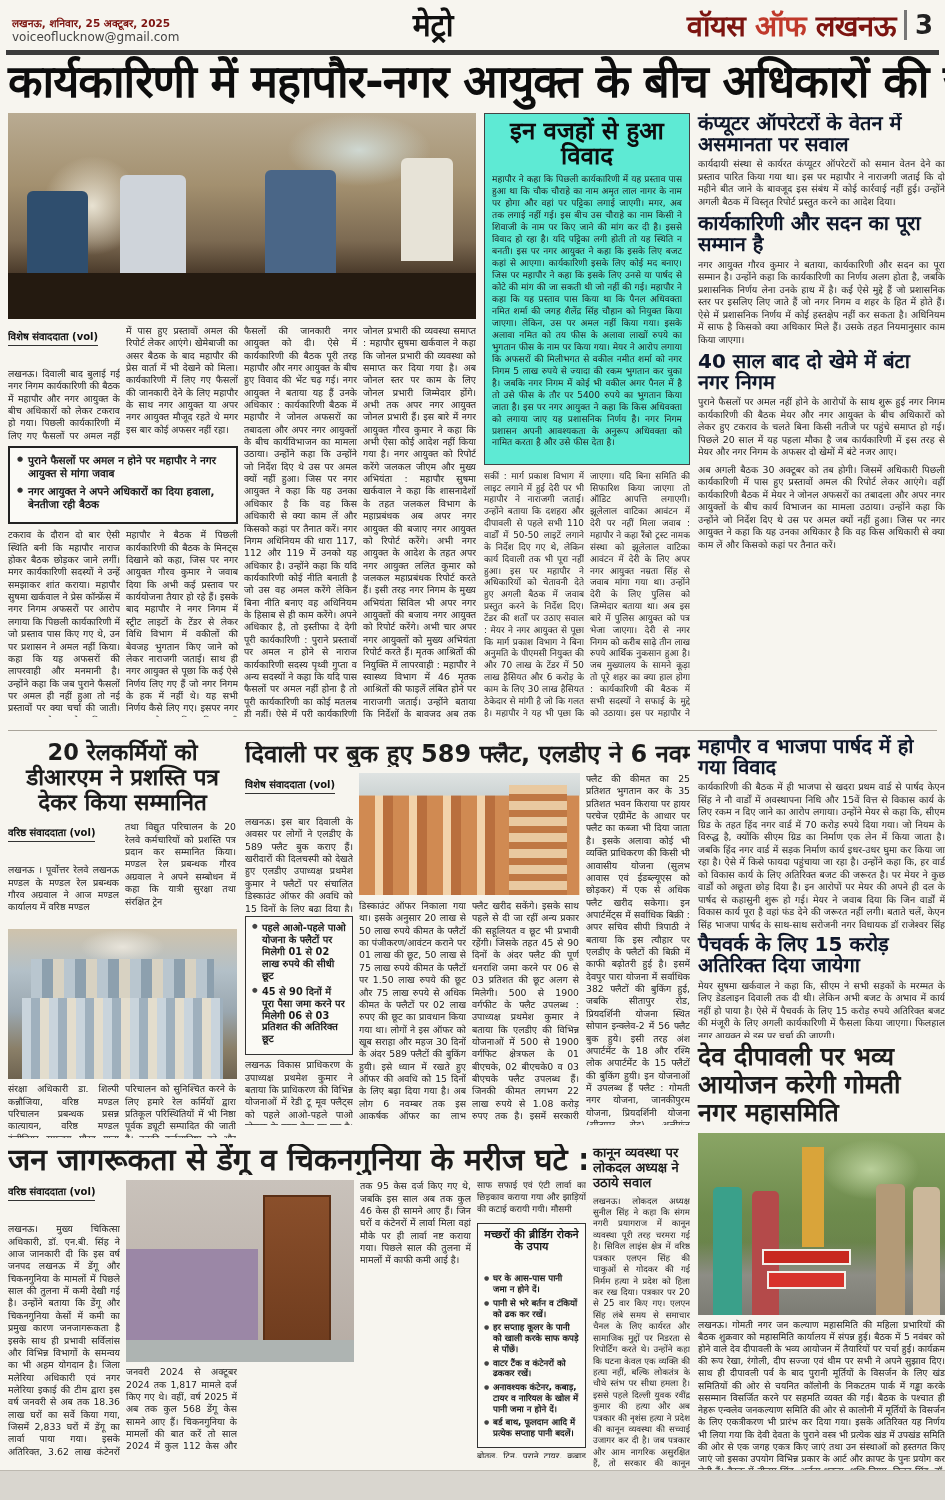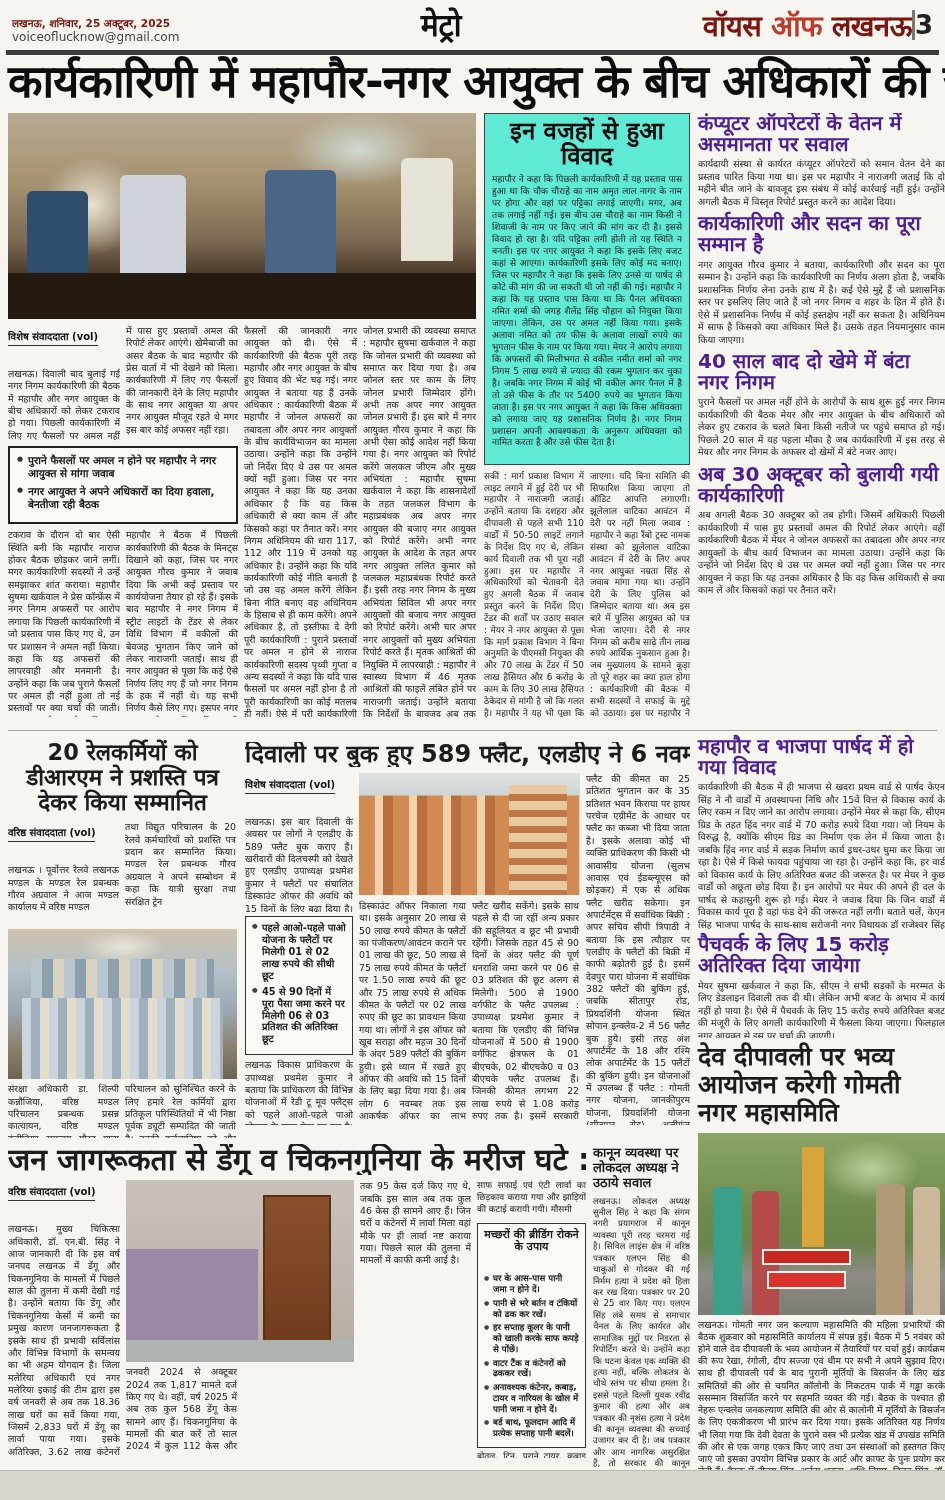--- a/index.html
+++ b/index.html
@@ -6,21 +6,21 @@
   html,body { background:#e9e7e1; }
   body { font-family:"DejaVu Sans", sans-serif; }
   .page { width:945px; height:1500px; background:#f7f5ef; margin:0 auto; position:relative; overflow:hidden; color:#1c1c1c; }
 
   
   .masthead { display:flex; align-items:flex-end; justify-content:space-between; padding:8px 12px 4px; height:48px; }
   .mh-left { line-height:1.2; }
   .dateline { font-size:10.5px; font-weight:bold; color:#7c1410; }
   .email { font-size:12px; color:#444; }
   .section-title { font-size:30px; font-weight:800; color:#101010; transform:scaleY(1.05); }
-  .mh-right { display:flex; align-items:center; }
+  .mh-right { display:flex; align-items:center; gap:8px; }
   .brand { font-size:29px; font-weight:800; color:#7c1410; letter-spacing:-0.5px; }
   .brand .of { color:#c0392b; }
   .pageno-sep { width:3px; height:30px; background:#777; }
   .pageno { font-size:26px; font-weight:800; color:#222; }
   .top-rule { height:5px; background:#3c3c3c; margin:2px 6px 0; }
 
   
   .lead-headline { font-size:45px; font-weight:800; text-align:center; line-height:1.04; letter-spacing:-1px; color:#0d0d0d; padding:4px 8px 7px; white-space:nowrap; overflow:hidden; }
 
   
@@ -46,21 +46,21 @@
   .lead-c3, .lead-c4 { width:113px; flex:none; }
 
   .boxcol { width:206px; flex:none; }
   .dispute-box { border:1.5px solid #444; padding:5px 7px 6px; height:352px; overflow:hidden; background:#5eead4; }
   .dispute-title { font-size:24px; font-weight:800; text-align:center; line-height:1.05; margin-bottom:5px; color:#0d0d0d; }
   .boxcol-lower { display:flex; gap:6px; margin-top:6px; height:246px; }
   .boxcol-lower .c { width:100px; flex:none; }
 
   .rail { width:247px; flex:none; }
   .rail-article { margin-bottom:5px; }
-  .rail-article h3 { font-size:20px; font-weight:800; line-height:1.06; margin-bottom:3px; color:#4c1d95; }
+  .rail-article h3 { font-size:20px; font-weight:800; line-height:1.06; margin-bottom:3px; color:#0f172a; }
   .rail-article .bodytxt { font-size:9.4px; }
 
   .hr-band { height:1px; background:#a9a49a; margin:5px 8px; }
 
   
   .bottom-wrap { display:flex; gap:8px; padding:0 8px; }
   .left-group { width:682px; flex:none; }
 
   .band2 { display:flex; gap:8px; height:402px; overflow:hidden; }
   .railway { width:229px; flex:none; }
@@ -200,21 +200,20 @@
       </div>
       <div class="rail-article">
         <h3>कार्यकारिणी और सदन का पूरा सम्मान है</h3>
         <div class="bodytxt">नगर आयुक्त गौरव कुमार ने बताया, कार्यकारिणी और सदन का पूरा सम्मान है। उन्होंने कहा कि कार्यकारिणी का निर्णय अलग होता है, जबकि प्रशासनिक निर्णय लेना उनके हाथ में है। कई ऐसे मुद्दे हैं जो प्रशासनिक स्तर पर इसलिए लिए जाते हैं जो नगर निगम व शहर के हित में होते हैं। ऐसे में प्रशासनिक निर्णय में कोई हस्तक्षेप नहीं कर सकता है। अधिनियम में साफ है किसको क्या अधिकार मिले हैं। उसके तहत नियमानुसार काम किया जाएगा।</div>
       </div>
       <div class="rail-article">
         <h3>40 साल बाद दो खेमे में बंटा नगर निगम</h3>
         <div class="bodytxt">पुराने फैसलों पर अमल नहीं होने के आरोपों के साथ शुरू हुई नगर निगम कार्यकारिणी की बैठक मेयर और नगर आयुक्त के बीच अधिकारों को लेकर हुए टकराव के चलते बिना किसी नतीजे पर पहुंचे समाप्त हो गई। पिछले 20 साल में यह पहला मौका है जब कार्यकारिणी में इस तरह से मेयर और नगर निगम के अफसर दो खेमों में बंटे नजर आए।</div>
       </div>
       <div class="rail-article">
-        <h3>अब 30 अक्टूबर को बुलायी गयी कार्यकारिणी</h3>
         <div class="bodytxt">अब अगली बैठक 30 अक्टूबर को तब होगी। जिसमें अधिकारी पिछली कार्यकारिणी में पास हुए प्रस्तावों अमल की रिपोर्ट लेकर आएंगे। वहीं कार्यकारिणी बैठक में मेयर ने जोनल अफसरों का तबादला और अपर नगर आयुक्तों के बीच कार्य विभाजन का मामला उठाया। उन्होंने कहा कि उन्होंने जो निर्देश दिए थे उस पर अमल क्यों नहीं हुआ। जिस पर नगर आयुक्त ने कहा कि यह उनका अधिकार है कि वह किस अधिकारी से क्या काम लें और किसको कहां पर तैनात करें।</div>
       </div>
     </div>
   </div>
 
   <div class="hr-band"></div>
 
   <div class="bottom-wrap">
     <div class="left-group">
 

